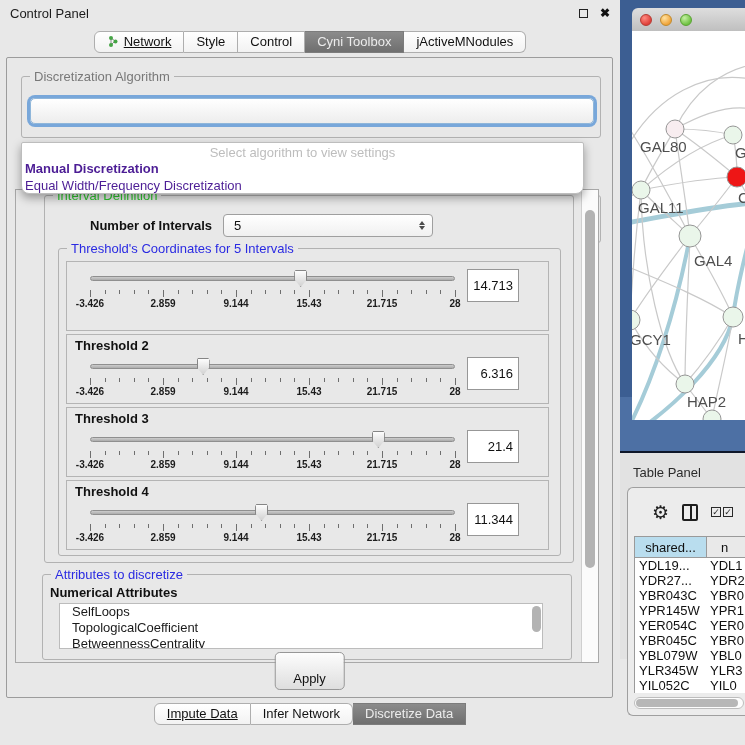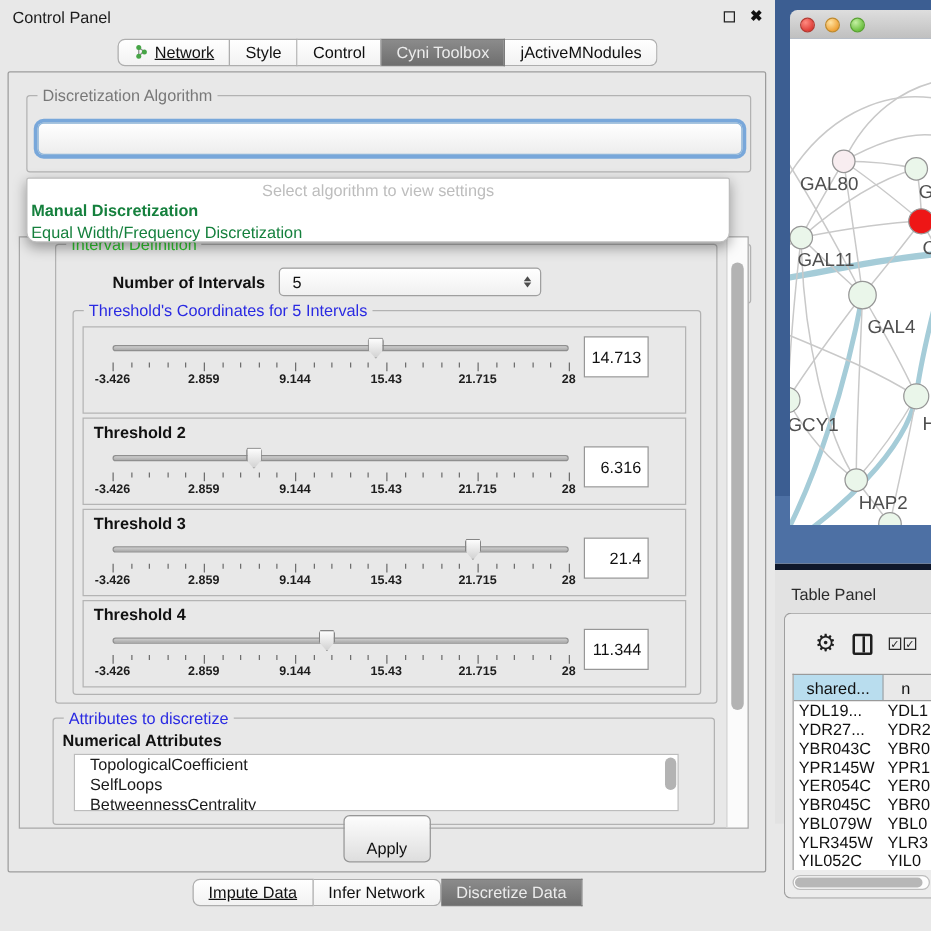--- a/index.html
+++ b/index.html
@@ -24,21 +24,21 @@
 
   .groupbox { position:absolute; border:1px solid #b2b2b2; border-radius:3px; }
   .groupbox > .legend { position:absolute; top:-8px; left:8px; background:#e8e8e8; padding:0 4px; font-size:13px; line-height:15px; white-space:nowrap; }
 
   .algo-group { left:14px; top:18px; width:580px; height:62px; }
   .algo-group .legend { color:#787878; }
   .algo-combo { position:absolute; left:8px; top:21px; width:564px; height:26px; border-radius:5px; background:linear-gradient(#ffffff,#ededed); border:1px solid #8fb6da; box-shadow:0 0 0 3px rgba(100,155,215,.85); }
 
   .dropdown { position:absolute; left:14px; top:84px; width:563px; height:52px; background:#ffffff; border:1px solid #bdbdbd; border-radius:2px 2px 8px 8px; box-shadow:0 4px 10px rgba(0,0,0,.35); z-index:30; overflow:hidden; }
   .dd-hint { text-align:center; color:#bdbdbd; font-size:13px; padding-top:2px; }
-  .dd-opt { font-size:13px; color:#15803d; padding:1px 3px 0; line-height:16px; cursor:pointer; }
+  .dd-opt { font-size:13px; color:#4c1d95; padding:1px 3px 0; line-height:16px; cursor:pointer; }
   .dd-opt.hl { font-weight:bold; }
 
   .tabledata-group { left:14px; top:137px; width:580px; height:48px; background:#e8e8e8; }
   .tabledata-group .legend { color:#1a1a1a; }
 
   .mac-combo { position:absolute; display:flex; align-items:center; background:linear-gradient(#ffffff,#f0f0f0); border:1px solid #9f9f9f; border-radius:4px; font-size:13px; color:#111; cursor:pointer; }
   .mac-combo .val { flex:1; padding-left:10px; }
   .arrows { width:14px; display:flex; flex-direction:column; align-items:center; gap:1px; margin-right:3px; }
   .arrows i { width:0; height:0; border-left:3.5px solid transparent; border-right:3.5px solid transparent; }
   .arrows i.up { border-bottom:4px solid #4c4c4c; }
@@ -82,21 +82,21 @@
   
   .net-window { position:absolute; left:620px; top:0; width:125px; height:451px; background:linear-gradient(#3c5e92 88%, #4d70a4 88%); }
   .net-titlebar { position:absolute; left:12px; top:8px; width:113px; height:23px; background:linear-gradient(#dedede,#bfbfbf); border-radius:6px 0 0 0; display:flex; align-items:center; padding-left:8px; gap:8px; }
   .light { width:12px; height:12px; border-radius:50%; cursor:pointer; }
   .light.red { background:radial-gradient(circle at 35% 30%, #ff8a80, #df403a 70%); border:1px solid #b53a32; }
   .light.yellow { background:radial-gradient(circle at 35% 30%, #ffe2a0, #f0a43a 70%); border:1px solid #c08a2c; }
   .light.green { background:radial-gradient(circle at 35% 30%, #c4f0a2, #6fc243 70%); border:1px solid #59a332; }
   .net-canvas { position:absolute; left:12px; top:31px; width:113px; height:389px; background:#ffffff; overflow:hidden; }
 
   
-  .table-panel { position:absolute; left:620px; top:451px; width:125px; height:208px; background:#e2e2e2; border-top:5px solid #0f172a; }
+  .table-panel { position:absolute; left:620px; top:451px; width:125px; height:208px; background:#e2e2e2; border-top:2px solid #0f172a; }
   .tp-title { padding:12px 0 0 13px; font-size:13px; color:#2b2b2b; }
   .tp-browser { position:absolute; left:7px; top:34px; width:118px; height:229px; background:#ececec; border:1px solid #9f9f9f; border-right:none; border-radius:6px 0 0 6px; overflow:hidden; }
   .tp-toolbar { height:48px; display:flex; align-items:center; padding-left:24px; gap:13px; }
   .gear { font-family:"DejaVu Sans",sans-serif; font-size:19px; color:#1e1e1e; line-height:19px; cursor:pointer; }
   .colsplit { width:16px; height:17px; border:2px solid #1e1e1e; border-radius:2px; position:relative; cursor:pointer; }
   .colsplit::after { content:""; position:absolute; left:50%; top:0; bottom:0; width:2px; background:#1e1e1e; }
   .checkpair { display:flex; gap:2px; cursor:pointer; }
   .cbx { width:10px; height:10px; border:1px solid #2a2a2a; font-size:9px; line-height:9px; color:#2a2a2a; text-align:center; }
   .tp-table { margin-left:6px; width:112px; border-top:1px solid #9a9a9a; border-left:1px solid #9a9a9a; background:#ffffff; height:157px; overflow:hidden; }
   .tp-hrow { display:flex; height:21px; border-bottom:1px solid #9a9a9a; }
@@ -378,22 +378,22 @@
               </div>
             </div>
         </div>
       </div>
 
       <div class="groupbox attr-group">
         <span class="legend">Attributes to discretize</span>
         <span class="attr-label">Numerical Attributes</span>
         <div class="attr-list">
           <div>
+              <div class="attr-item">SelfLoops</div>
               <div class="attr-item">TopologicalCoefficient</div>
-              <div class="attr-item">SelfLoops</div>
               <div class="attr-item">BetweennessCentrality</div>
             </div>
           <span class="attr-scroll"></span>
         </div>
       </div>
 
       <div class="v-scroll">
           <span class="v-thumb"></span>
         </div>
     </div>

